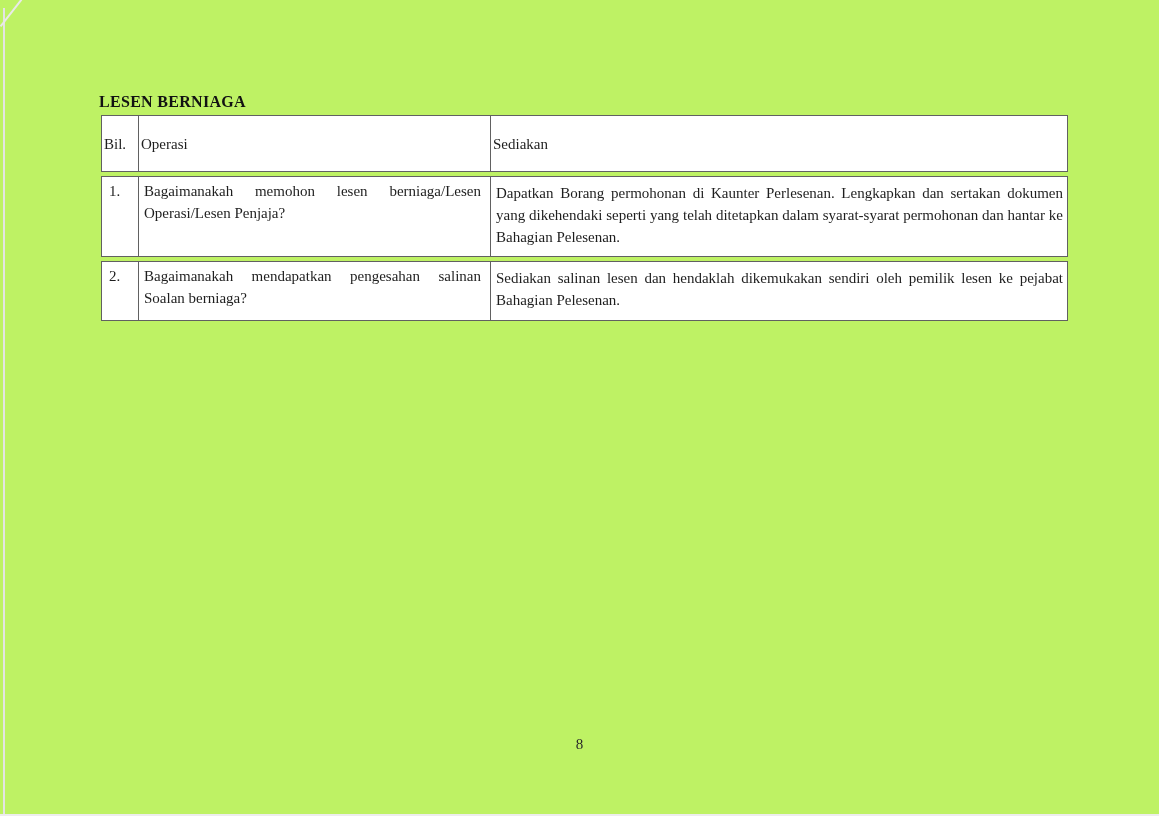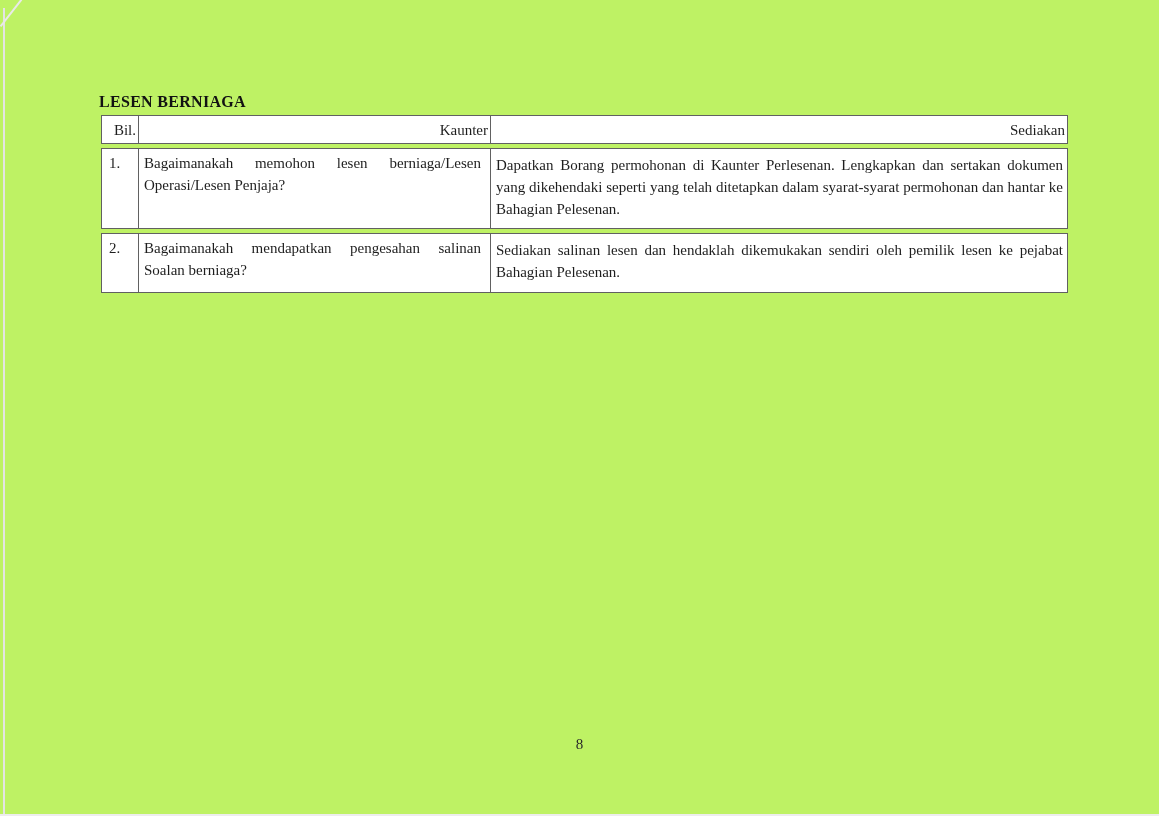--- a/index.html
+++ b/index.html
@@ -71,23 +71,23 @@
     border-bottom: 1px solid #616161;
     border-right: 1px solid #616161;
     vertical-align: top;
     background: #ffffff;
   }
   .faq-table td:first-child {
     border-left: 1px solid #616161;
   }
   .faq-table tr.header-row td {
     height: 25px;
-    text-align: right;
+    text-align: left;
     vertical-align: middle;
-    padding: 1px 2px;
+    padding: 15px 2px;
   }
   .faq-table tr.body-row-1 td { height: 72px; }
   .faq-table tr.body-row-2 td { height: 51px; }
   .faq-table td.cell-bil {
     text-align: left;
     padding: 3px 2px 2px 7px;
   }
   .faq-table td.cell-soalan {
     text-align: justify;
     padding: 3px 9px 3px 5px;
@@ -119,21 +119,21 @@
 
   <table class="faq-table">
     <colgroup>
       <col class="col-bil">
       <col class="col-soalan">
       <col class="col-jawapan">
     </colgroup>
     <tbody>
       <tr class="header-row">
         <td class="cell-header">Bil.</td>
-        <td class="cell-header">Kaunter</td>
+        <td class="cell-header">Operasi</td>
         <td class="cell-header">Sediakan</td>
       </tr>
       <tr class="body-row-1">
         <td class="cell-bil">1.</td>
         <td class="cell-soalan">Bagaimanakah memohon lesen berniaga/Lesen Operasi/Lesen Penjaja?</td>
         <td class="cell-jawapan">Dapatkan Borang permohonan di Kaunter Perlesenan. Lengkapkan dan sertakan dokumen yang dikehendaki seperti yang telah ditetapkan dalam syarat-syarat permohonan dan hantar ke Bahagian Pelesenan.</td>
       </tr>
       <tr class="body-row-2">
         <td class="cell-bil">2.</td>
         <td class="cell-soalan">Bagaimanakah mendapatkan pengesahan salinan Soalan berniaga?</td>

